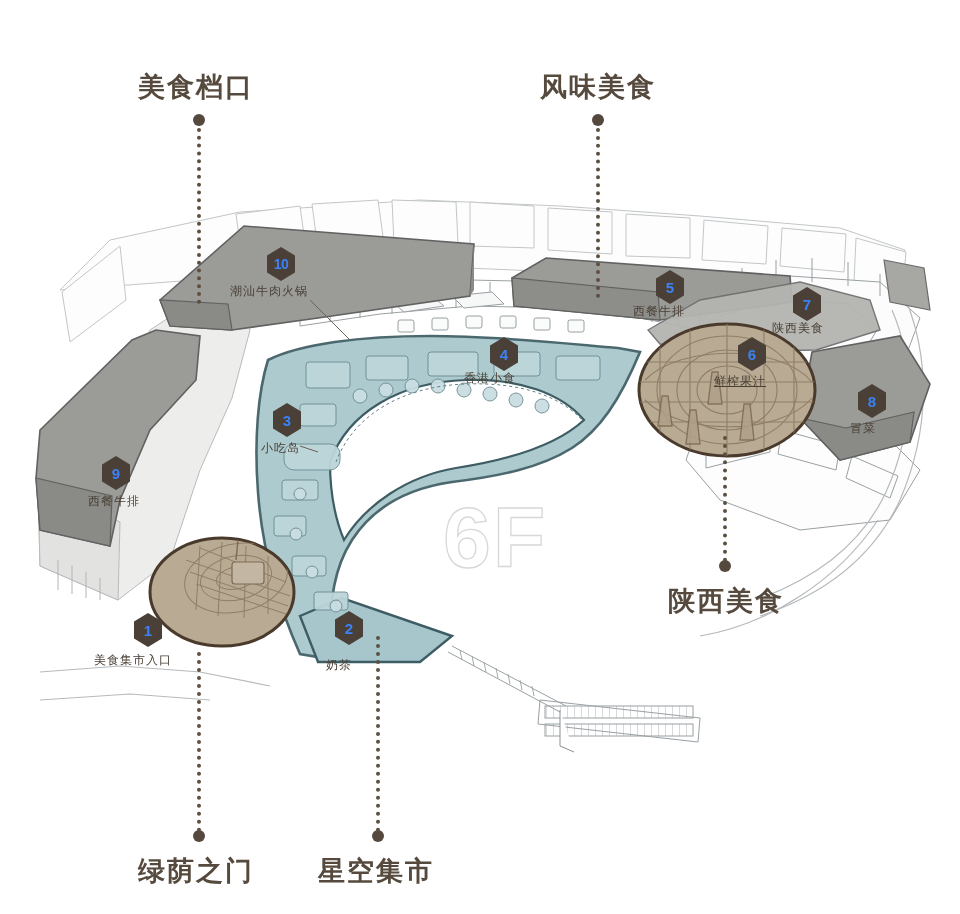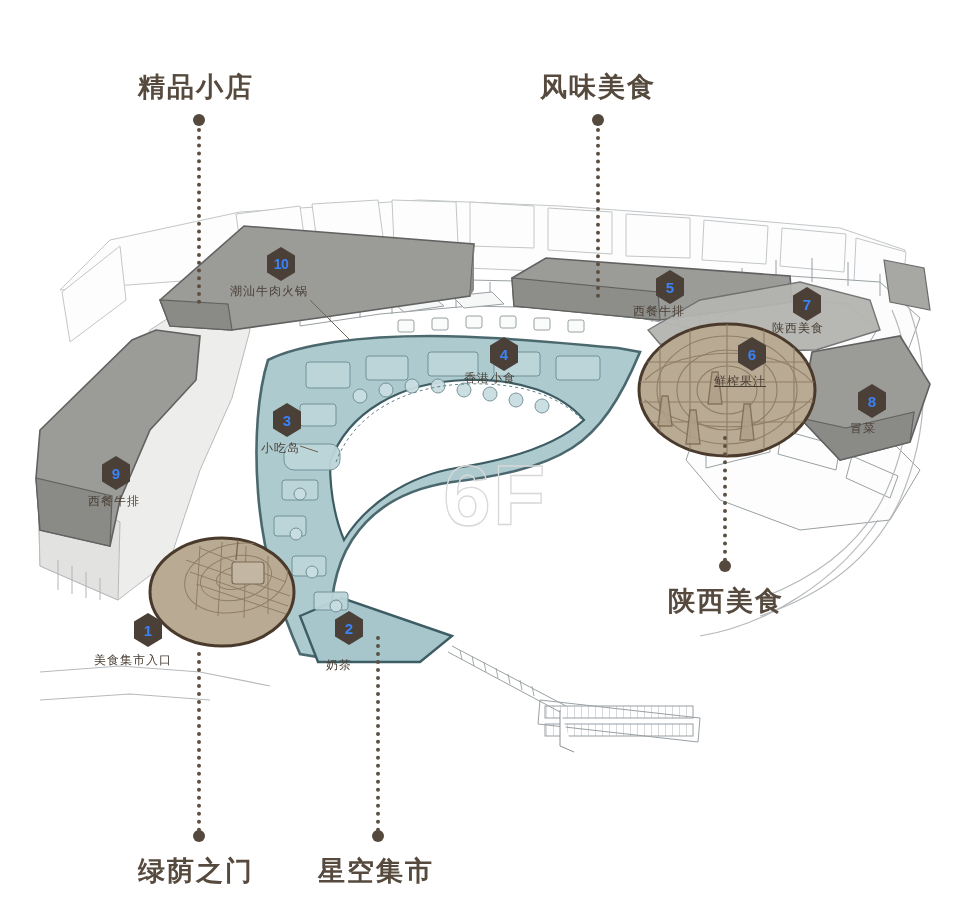--- a/index.html
+++ b/index.html
@@ -256,38 +256,38 @@
         <ellipse cx="236" cy="578" rx="36" ry="22" transform="rotate(-12 236 578)"></ellipse>
         <ellipse cx="236" cy="578" rx="20" ry="11" transform="rotate(-12 236 578)"></ellipse>
         <path d="M186 560 L290 596 M190 572 L288 606 M196 584 L286 614 M200 548 L286 582"></path>
         <path d="M200 546 L196 610 M222 542 L218 616 M246 546 L244 618 M268 556 L268 614"></path>
       </g>
       <rect x="232" y="562" width="32" height="22" rx="3" fill="#c3b6a2" stroke="#7c6a53" stroke-width="1.2"></rect>
       <path d="M236 560 L238 540" stroke="#7c6a53" stroke-width="1.4"></path>
     </g>
   </svg>
 
-  <div class="floortag" style="left:443px;top:446px;">6F</div>
+  <div class="floortag" style="left:443px;top:488px;">6F</div>
 
   <div class="leader-cap" style="left:193px;top:114px;"></div>
   <div class="leader" style="left:197px;top:128px;height:176px;"></div>
 
   <div class="leader-cap" style="left:592px;top:114px;"></div>
   <div class="leader" style="left:596px;top:128px;height:170px;"></div>
 
   <div class="leader-cap" style="left:719px;top:560px;"></div>
   <div class="leader" style="left:723px;top:436px;height:126px;"></div>
 
   <div class="leader-cap" style="left:193px;top:830px;"></div>
   <div class="leader" style="left:197px;top:652px;height:180px;"></div>
 
   <div class="leader-cap" style="left:372px;top:830px;"></div>
   <div class="leader" style="left:376px;top:636px;height:196px;"></div>
 
-  <div class="callout c-shops">精品小店</div>
+  <div class="callout c-shops">美食档口</div>
   <div class="callout c-flavor">风味美食</div>
   <div class="callout c-tree">陕西美食</div>
   <div class="callout c-green">绿荫之门</div>
   <div class="callout c-market">星空集市</div>
 
   <div class="pin" style="left:133px;top:613px;">
     <svg class="hex" viewBox="0 0 30 34">
         <polygon points="15,0 29,8.5 29,25.5 15,34 1,25.5 1,8.5" fill="#4b4038"></polygon>
       </svg>
     <span class="num">1</span>

